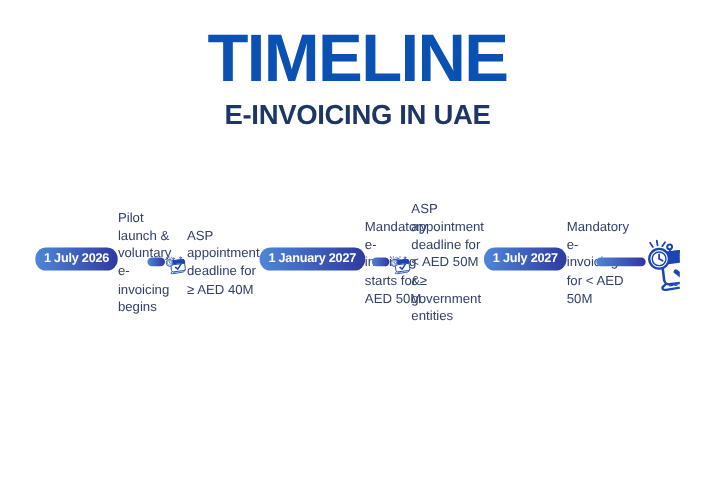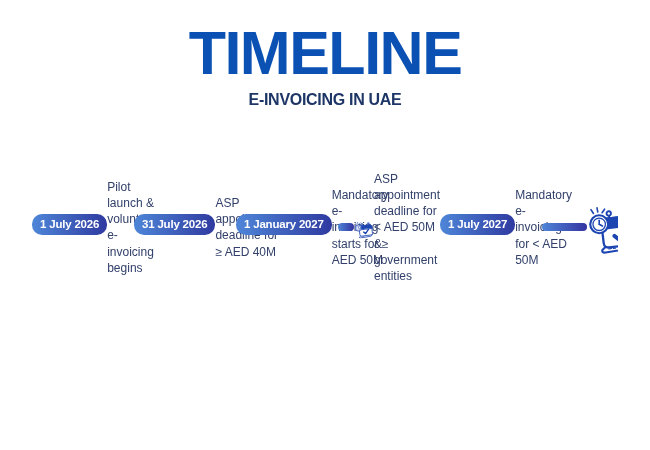--- a/index.html
+++ b/index.html
@@ -26,21 +26,21 @@
   .header{padding-top:22px;text-align:center;}
   .title{
     font-size:61px;
     line-height:1.02;
     font-weight:800;
     letter-spacing:-1.5px;
     color:var(--title-blue);
   }
   .subtitle{
     margin-top:7px;
-    font-size:16px;
+    font-size:25px;
     font-weight:700;
     letter-spacing:-0.3px;
     color:var(--subtitle-navy);
   }
   .timeline{
     display:flex;
     justify-content:center;
     width:612px;
     margin:56px auto 0;
   }
@@ -123,21 +123,20 @@
     <div class="col">
       <div class="badge">1 July 2026</div>
       <div class="bar"></div>
       <svg class="cal" viewBox="0 0 80 68">
           <use href="#calendar-icon"></use>
         </svg>
       <div class="desc">Pilot launch &amp; voluntary e-invoicing begins</div>
     </div>
 
     <div class="col">
-      <div class="badge">31 July 2026</div>
       <div class="bar"></div>
       <svg class="cal" viewBox="0 0 80 68">
           <use href="#calendar-icon"></use>
         </svg>
       <div class="desc">ASP appointment deadline for ≥ AED 40M</div>
     </div>
 
     <div class="col">
       <div class="badge">1 January 2027</div>
       <div class="bar"></div>

